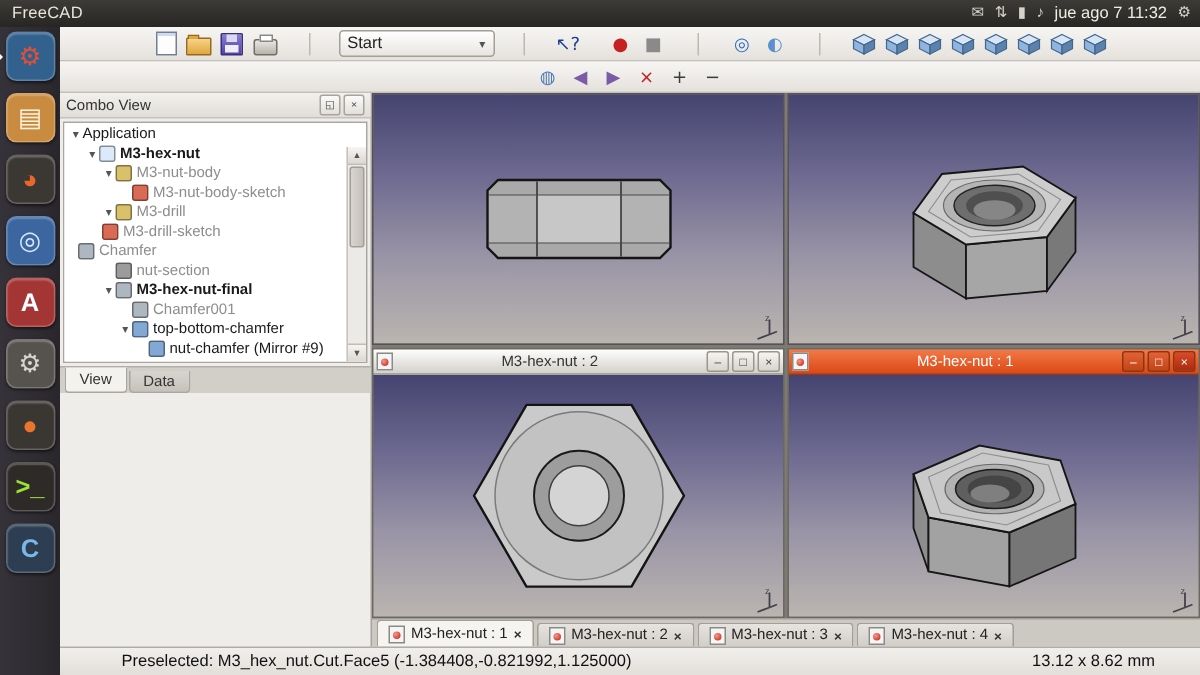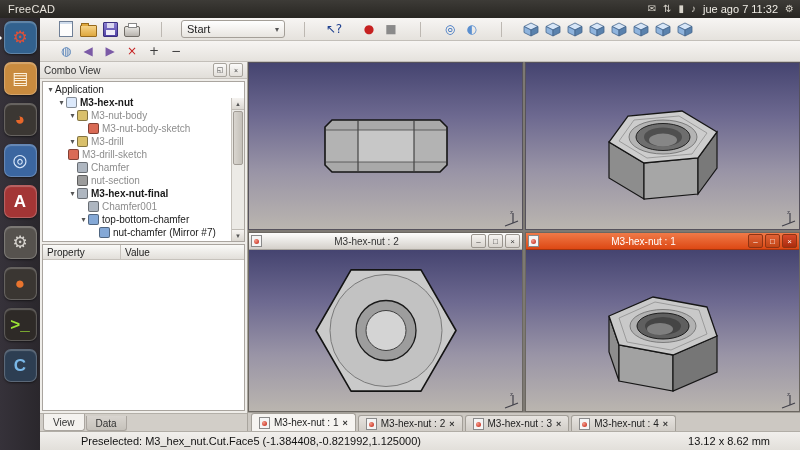--- a/index.html
+++ b/index.html
@@ -15,21 +15,21 @@
 
   
   .launcher{position:absolute;left:0;top:18px;bottom:0;width:40px;background:linear-gradient(90deg,#36323a,#2a272c);z-index:20;display:flex;flex-direction:column;align-items:center;padding-top:3px;box-sizing:border-box;}
   .ltile{position:relative;width:33px;height:33px;margin-bottom:8px;border-radius:7px;border:1px solid rgba(255,255,255,.22);box-shadow:inset 0 1px 1px rgba(255,255,255,.25),0 1px 2px rgba(0,0,0,.5);display:flex;align-items:center;justify-content:center;box-sizing:border-box;flex:0 0 auto;}
   .lglyph{font-size:17px;font-weight:bold;line-height:1;}
   .lmarker{position:absolute;left:-7px;top:50%;transform:translateY(-50%);width:0;height:0;border-left:4px solid #ffffff;border-top:4px solid transparent;border-bottom:4px solid transparent;}
 
   
   .fc-window{position:absolute;left:40px;top:18px;right:0;bottom:0;display:flex;flex-direction:column;background:#eceae6;}
 
-  .toolbar{height:22px;background:linear-gradient(#f7f5f3,#e5e2dd);border-bottom:1px solid #c3bfb9;display:flex;align-items:center;padding:0 16px;gap:15px;flex:0 0 auto;}
+  .toolbar{height:22px;background:linear-gradient(#f7f5f3,#e5e2dd);border-bottom:1px solid #c3bfb9;display:flex;align-items:center;padding:0 16px;gap:15px;flex:0 0 auto;justify-content:center;}
   .toolbar2{height:20px;}
   .tb-group{display:flex;align-items:center;gap:2px;}
   .tbicon{width:20px;height:18px;display:flex;align-items:center;justify-content:center;border-radius:3px;cursor:pointer;}
   .glyph{font-size:12px;line-height:1;font-family:"DejaVu Sans",sans-serif;}
   .tb-sep{width:1px;height:15px;background:#bdb8b2;margin:0 4px;flex:0 0 auto;}
 
   .wb-combo{display:flex;align-items:center;justify-content:space-between;width:92px;height:16px;border:1px solid #a49f98;border-radius:3px;background:linear-gradient(#ffffff,#e8e5e0);font-size:11px;padding:0 5px;color:#222;cursor:pointer;}
   .wb-caret{font-size:8px;color:#555;}
 
   
@@ -315,21 +315,21 @@
               <div class="tree-row muted" style="padding-left: 25px;">
                 <span class="expander">▾</span>
                 <span class="ti" style="background: rgb(217, 192, 107);"></span>
                 <span class="tl">M3-drill</span>
               </div>
               <div class="tree-row muted" style="padding-left: 16px;">
                 <span class="expander"></span>
                 <span class="ti" style="background: rgb(217, 106, 85);"></span>
                 <span class="tl">M3-drill-sketch</span>
               </div>
-              <div class="tree-row muted" style="padding-left: 25px;">
+              <div class="tree-row muted" style="">
                 <span class="expander"></span>
                 <span class="ti" style="background: rgb(174, 182, 192);"></span>
                 <span class="tl">Chamfer</span>
               </div>
               <div class="tree-row muted" style="padding-left: 25px;">
                 <span class="expander"></span>
                 <span class="ti" style="background: rgb(156, 156, 156);"></span>
                 <span class="tl">nut-section</span>
               </div>
               <div class="tree-row bold" style="padding-left: 25px;">
@@ -343,35 +343,28 @@
                 <span class="tl">Chamfer001</span>
               </div>
               <div class="tree-row" style="padding-left: 36px;">
                 <span class="expander">▾</span>
                 <span class="ti" style="background: rgb(132, 168, 214);"></span>
                 <span class="tl">top-bottom-chamfer</span>
               </div>
               <div class="tree-row" style="padding-left: 47px;">
                 <span class="expander"></span>
                 <span class="ti" style="background: rgb(132, 168, 214);"></span>
-                <span class="tl">nut-chamfer (Mirror #7)</span>
+                <span class="tl">nut-chamfer (Mirror #9)</span>
               </div>
             </div>
           <div class="tree-scroll">
             <span class="sb-btn">▲</span>
             <span class="sb-thumb"></span>
             <span class="sb-btn bottom">▼</span>
           </div>
-        </div>
-        <div class="prop-table">
-          <div class="prop-header">
-            <span class="prop-cell c1">Property</span>
-            <span class="prop-cell c2">Value</span>
-          </div>
-          <div class="prop-body"></div>
         </div>
         <div class="cv-bottom-tabs">
           <span class="cv-btab active">View</span>
           <span class="cv-btab">Data</span>
         </div>
       </div>
 
       <div class="mdi-col">
         <div class="mdi-grid">
 

